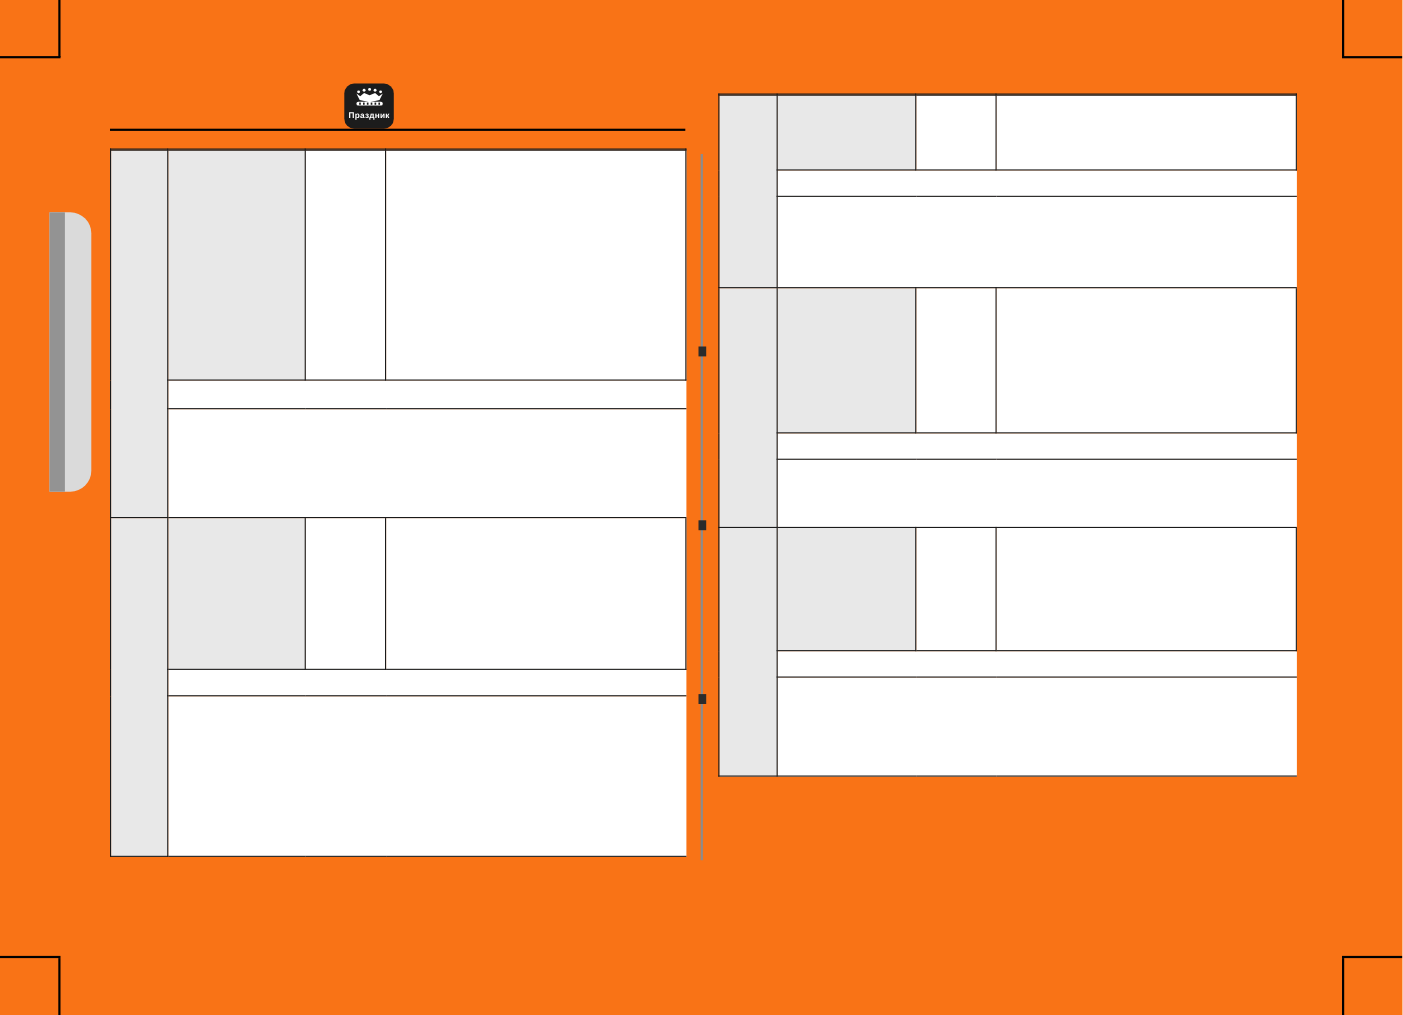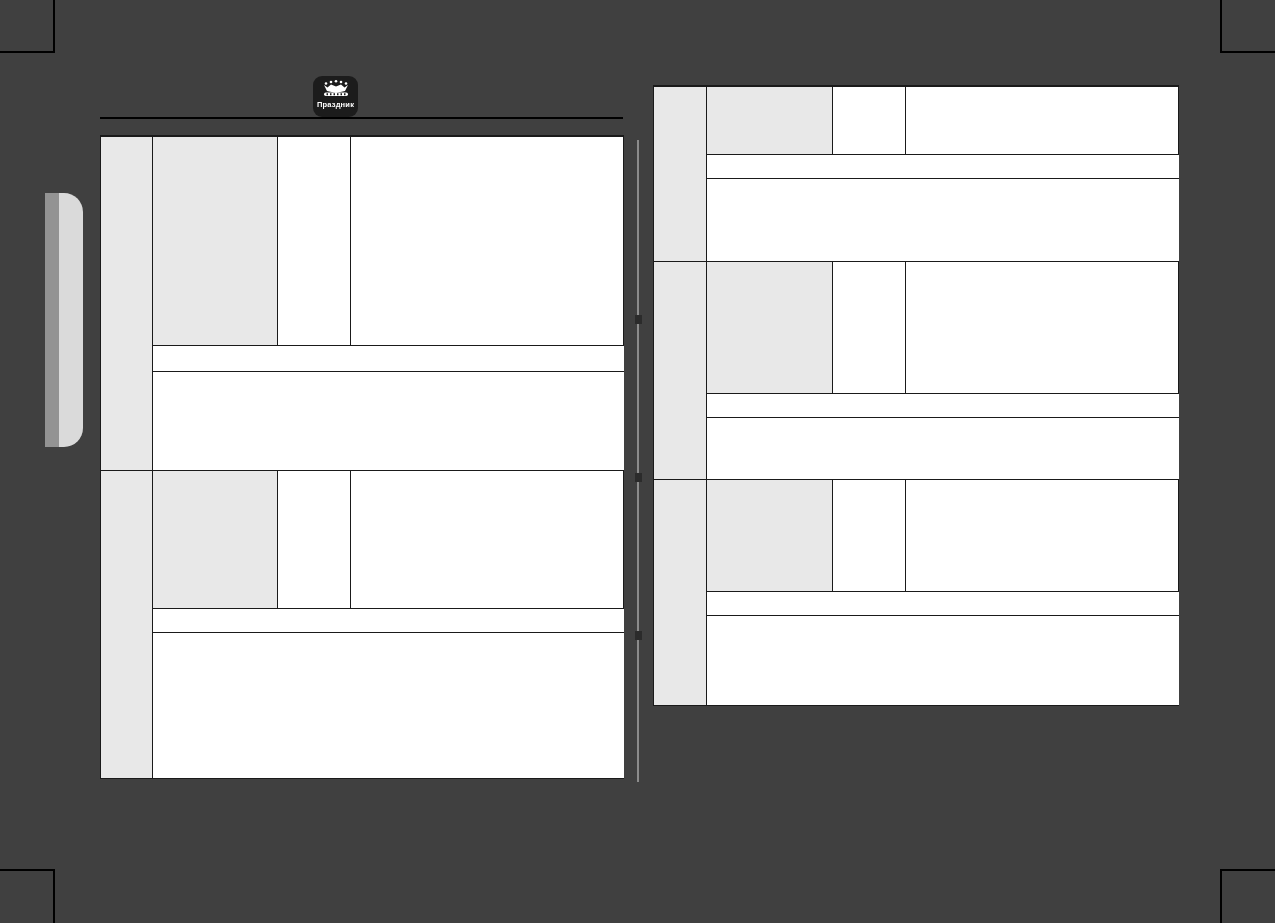--- a/index.html
+++ b/index.html
@@ -7,21 +7,21 @@
     padding: 0;
     background: #ffffff;
   }
   body {
     font-family: "Liberation Sans", sans-serif;
   }
   .page {
     position: relative;
     width: 1275px;
     height: 923px;
-    background: #404040;
+    background: #f97316;
     overflow: hidden;
   }
 
   
   .crop {
     position: absolute;
     background: #000000;
   }
   .crop-v { width: 2px; height: 52px; }
   .crop-h { height: 2px; width: 55px; }

